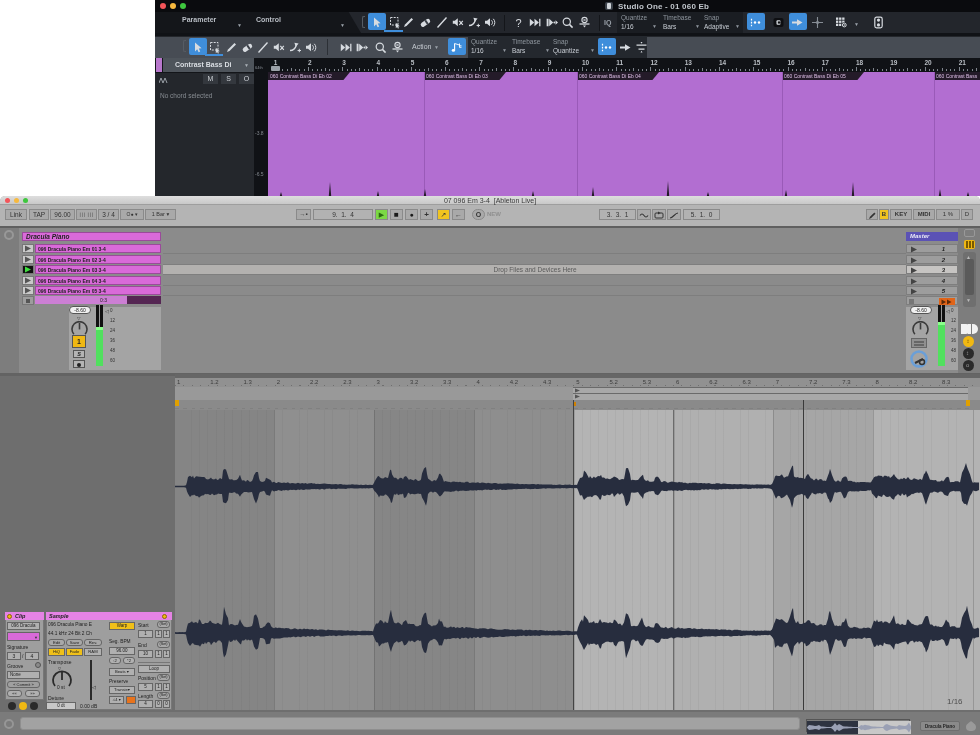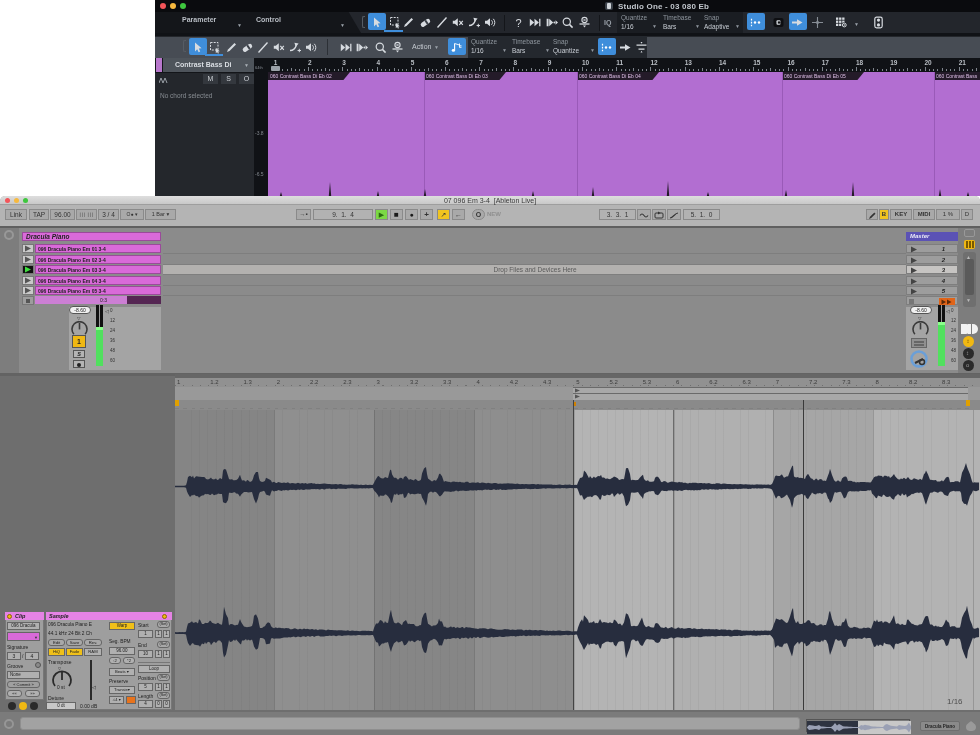--- a/index.html
+++ b/index.html
@@ -7,21 +7,21 @@
 .a{position:absolute}
 </style></head><body>
 <div id="page">
 <div class="a" style="left:155px;top:0;width:825px;height:196px;background:#1f2227;overflow:hidden">
 <div style="position:absolute;left:0;top:0;width:825px;height:12px;background:#0a0b0e"></div>
 <div style="position:absolute;left:5px;top:3px;width:6px;height:6px;border-radius:50%;background:#f3555a"></div>
 <div style="position:absolute;left:15px;top:3px;width:6px;height:6px;border-radius:50%;background:#f7b93e"></div>
 <div style="position:absolute;left:25px;top:3px;width:6px;height:6px;border-radius:50%;background:#3ec73e"></div>
 <div style="position:absolute;left:450px;top:2px;width:8px;height:8px;background:#3c424a;border-radius:2px"></div>
 <div style="position:absolute;left:452px;top:3px;width:4px;height:6px;background:#d0d5da;border-radius:1px"></div>
-<div style="position:absolute;left:463px;top:2px;font-size:8px;font-weight:bold;color:#c2c7cd;letter-spacing:0.2px">Studio One - 03 080 Eb</div>
+<div style="position:absolute;left:463px;top:2px;font-size:8px;font-weight:bold;color:#c2c7cd;letter-spacing:0.2px">Studio One - 01 060 Eb</div>
 <div style="position:absolute;left:0;top:12px;width:825px;height:21px;background:#23262c"></div>
 <div class="a" style="left:0;top:12px;width:206px;height:21px;background:#14161a;clip-path:polygon(0% 0%,94% 0%,100% 100%,0% 100%)"></div>
 <div style="position:absolute;left:27px;top:16px;font-size:7px;font-weight:bold;color:#b9bec5">Parameter</div>
 <div style="position:absolute;left:82px;top:22px;font-size:5px;color:#9aa1a9">▼</div>
 <div style="position:absolute;left:101px;top:16px;font-size:7px;font-weight:bold;color:#b9bec5">Control</div>
 <div style="position:absolute;left:185px;top:22px;font-size:5px;color:#9aa1a9">▼</div>
 <div style="position:absolute;left:207px;top:16px;width:3px;height:12px;border:1px solid #565c64;border-right:none;border-radius:2px 0 0 2px"></div>
 <div style="position:absolute;left:213px;top:13px;width:18px;height:17px;background:#3f8edb;border-radius:2px;">
         <div style="position:absolute;left:2px;top:2px"><svg width="13" height="13" viewBox="0 0 13 13">
             <path d="M4 1.5 L4 10.5 L6.2 8.2 L7.6 11.3 L9.2 10.6 L7.8 7.6 L10.6 7.3 Z" fill="#d7dbe0"></path>

